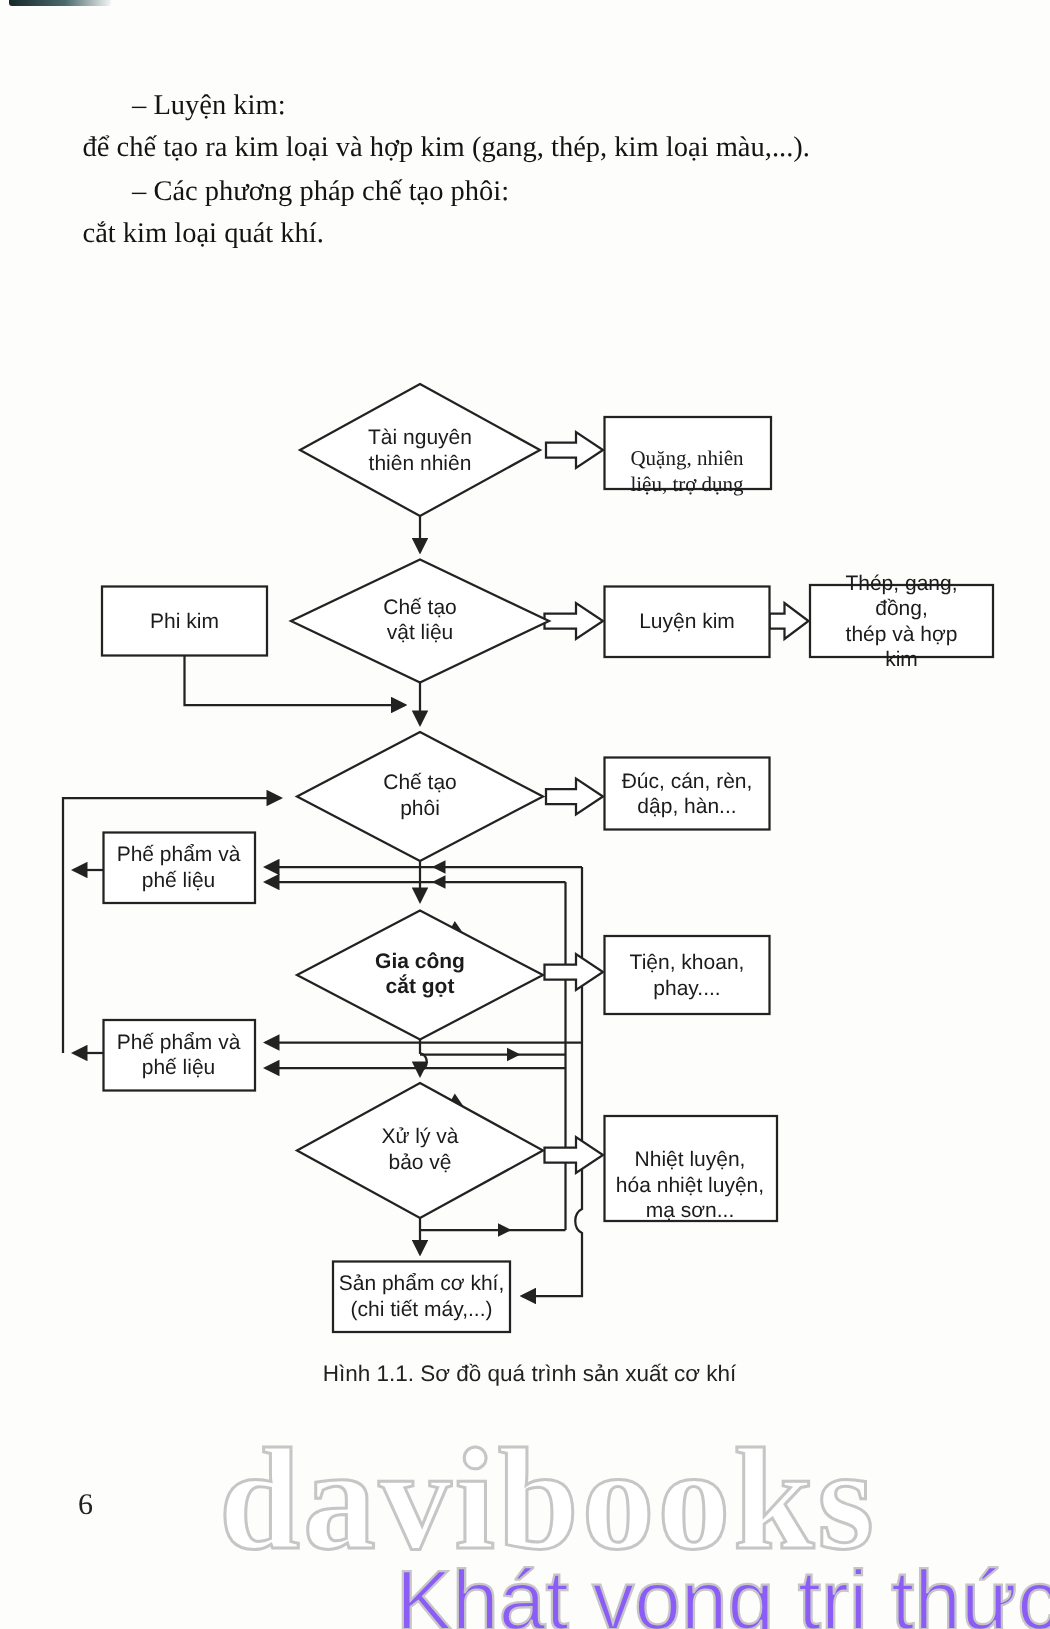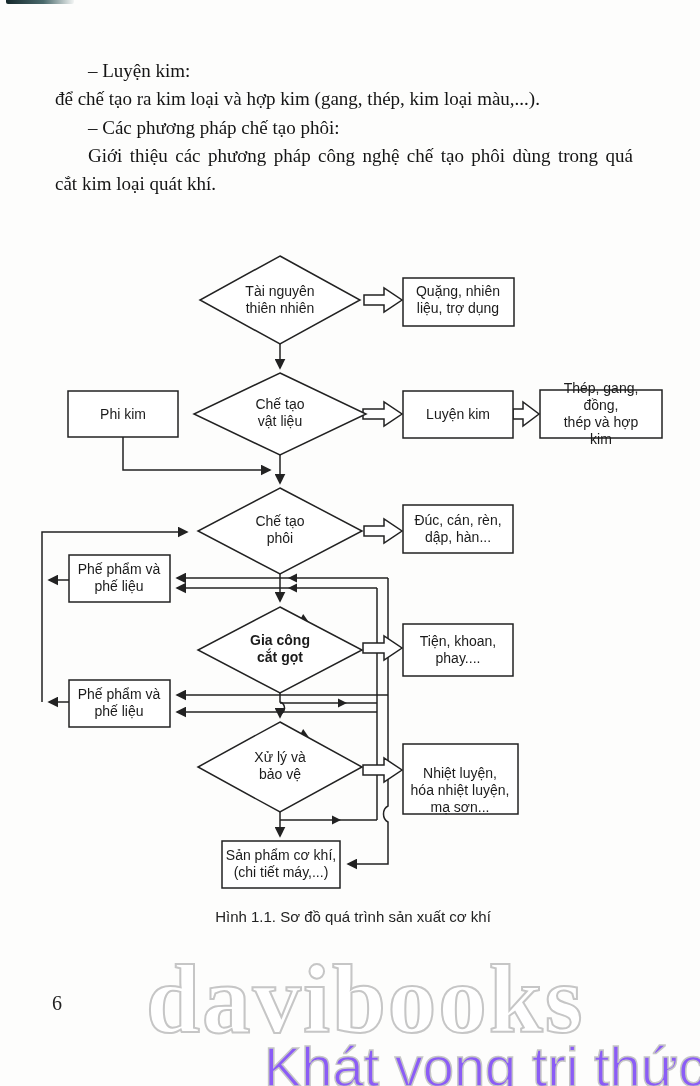--- a/index.html
+++ b/index.html
@@ -28,21 +28,20 @@
 </style>
 </head>
 <body>
 
 <div class="scan-artifact-top"></div>
 
 <div class="body-text">
   <div class="bt-line indent">– Luyện kim:</div>
   <div class="bt-line">để chế tạo ra kim loại và hợp kim (gang, thép, kim loại màu,...).</div>
   <div class="bt-line indent">– Các phương pháp chế tạo phôi:</div>
-  <div class="bt-line indent jfull">Giới thiệu các phương pháp công nghệ chế tạo phôi dùng trong quá</div>
   <div class="bt-line">cắt kim loại quát khí.</div>
 </div>
 
 <svg class="flowchart-svg" width="700" height="1086" viewBox="0 0 700 1086">
   <defs>
     <marker id="ah" viewBox="0 0 10 10" refX="8.5" refY="5" markerUnits="userSpaceOnUse" markerWidth="11" markerHeight="11" orient="auto-start-reverse">
       <path d="M0,0 L10,5 L0,10 Z" fill="#222"></path>
     </marker>
     <path id="tri" d="M0,-4.5 L9,0 L0,4.5 Z" fill="#222"></path>
   </defs>
@@ -112,21 +111,21 @@
 thiên nhiên</div>
 <div class="fl-label" style="left:280px;top:413px;">Chế tạo
 vật liệu</div>
 <div class="fl-label" style="left:280px;top:530px;">Chế tạo
 phôi</div>
 <div class="fl-label" style="left:280px;top:649px;font-weight:bold;">Gia công
 cắt gọt</div>
 <div class="fl-label" style="left:280px;top:766px;">Xử lý và
 bảo vệ</div>
 <div class="fl-label" style="left:123px;top:414px;">Phi kim</div>
-<div class="fl-label" style="left:458px;top:300px;">Quặng, nhiên
+<div class="fl-label" style="left:458px;top:315px;font-family:Liberation Serif, serif;">Quặng, nhiên
 liệu, trợ dụng</div>
 <div class="fl-label" style="left:458px;top:414px;">Luyện kim</div>
 <div class="fl-label" style="left:601px;top:414px;">Thép, gang, đồng,
 thép và hợp kim</div>
 <div class="fl-label" style="left:458px;top:529px;">Đúc, cán, rèn,
 dập, hàn...</div>
 <div class="fl-label" style="left:119px;top:578px;">Phế phẩm và
 phế liệu</div>
 <div class="fl-label" style="left:458px;top:650px;">Tiện, khoan,
 phay....</div>

